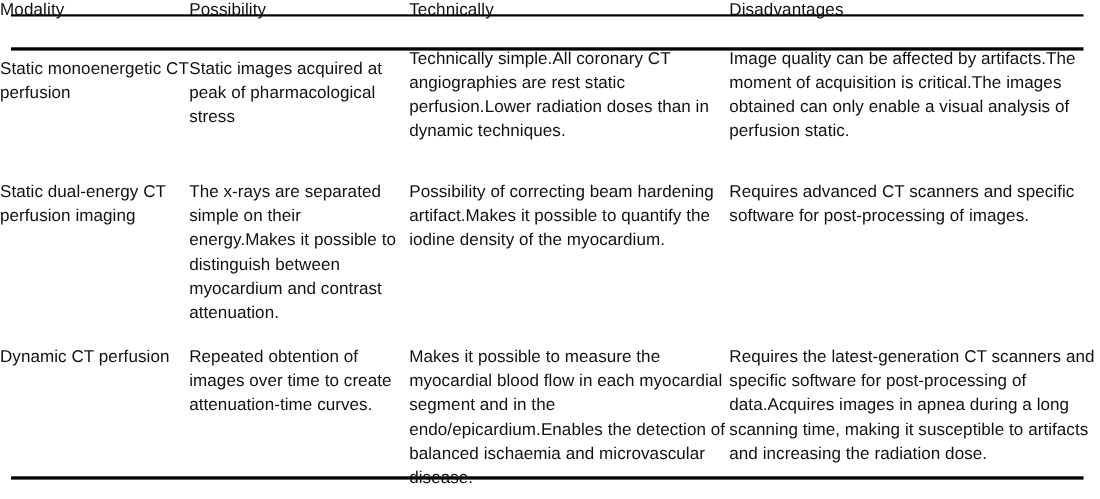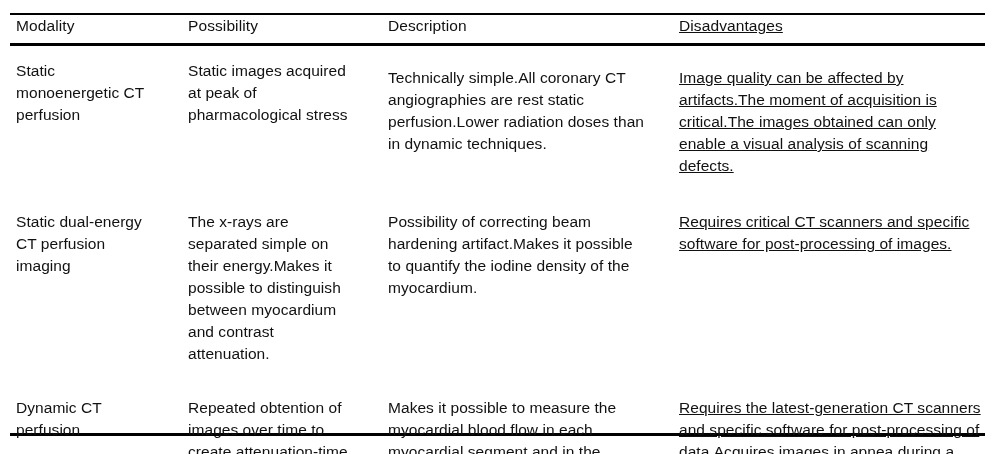--- a/index.html
+++ b/index.html
@@ -48,21 +48,21 @@
   table.data-table col.c-description   { width: 200px; }
   table.data-table col.c-advantages    { width: 291px; }
   table.data-table col.c-disadvantages { width: 337px; }
 
   table.data-table th,
   table.data-table td {
     vertical-align: top;
     text-align: left;
     font-weight: normal;
     border: none;
-    padding: 16px;
+    padding: 0;
   }
 
   
   thead th {
     height: 43px;
     padding-top: 18px;
     box-sizing: border-box;
     font-size: 15.5px;
     line-height: 19px;
     letter-spacing: 0.1px;
@@ -80,21 +80,21 @@
   }
 
   tbody tr.row-1 td { height: 112px; }
   tbody tr.row-2 td { height: 150px; margin-left: 38px; }
   tbody tr.row-3 td { height: 126px; padding-bottom: 10px; }
 
   
   th.col-modality,      td.col-modality      { padding-left: 28px; padding-right: 14px; }
   th.col-description,   td.col-description   { padding-left: 0px;  padding-right: 20px; }
   th.col-advantages,    td.col-advantages    { padding-left: 0px;  padding-right: 24px; }
-  th.col-disadvantages, td.col-disadvantages { padding-left: 0px;  padding-right: 16px; text-decoration: underline; }
+  th.col-disadvantages, td.col-disadvantages { padding-left: 0px;  padding-right: 16px; }
 
   tbody tr.row-1 td.col-modality      { padding-top: 9px; margin-left: 34px; }
   tbody tr.row-1 td.col-description   { padding-top: 9px; }
 </style>
 </head>
 <body>
 
 <div class="table-wrap">
 
   <div class="rule rule-top"></div>
@@ -106,37 +106,37 @@
       <col class="c-modality">
       <col class="c-description">
       <col class="c-advantages">
       <col class="c-disadvantages">
     </colgroup>
 
     <thead>
       <tr>
         <th class="col-modality">Modality</th>
         <th class="col-description">Possibility</th>
-        <th class="col-advantages">Description</th>
+        <th class="col-advantages">Technically</th>
         <th class="col-disadvantages">Disadvantages</th>
       </tr>
     </thead>
 
     <tbody>
       <tr class="row-1">
         <td class="col-modality">Static monoenergetic CT perfusion</td>
         <td class="col-description">Static images acquired at peak of pharmacological stress</td>
         <td class="col-advantages">Technically simple.All coronary CT angiographies are rest static perfusion.Lower radiation doses than in dynamic techniques.</td>
-        <td class="col-disadvantages">Image quality can be affected by artifacts.The moment of acquisition is critical.The images obtained can only enable a visual analysis of scanning defects.</td>
+        <td class="col-disadvantages">Image quality can be affected by artifacts.The moment of acquisition is critical.The images obtained can only enable a visual analysis of perfusion static.</td>
       </tr>
       <tr class="row-2">
         <td class="col-modality">Static dual-energy CT perfusion imaging</td>
         <td class="col-description">The x-rays are separated simple on their energy.Makes it possible to distinguish between myocardium and contrast attenuation.</td>
         <td class="col-advantages">Possibility of correcting beam hardening artifact.Makes it possible to quantify the iodine density of the myocardium.</td>
-        <td class="col-disadvantages">Requires critical CT scanners and specific software for post-processing of images.</td>
+        <td class="col-disadvantages">Requires advanced CT scanners and specific software for post-processing of images.</td>
       </tr>
       <tr class="row-3">
         <td class="col-modality">Dynamic CT perfusion</td>
         <td class="col-description">Repeated obtention of images over time to create attenuation-time curves.</td>
         <td class="col-advantages">Makes it possible to measure the myocardial blood flow in each myocardial segment and in the endo/epicardium.Enables the detection of balanced ischaemia and microvascular disease.</td>
         <td class="col-disadvantages">Requires the latest-generation CT scanners and specific software for post-processing of data.Acquires images in apnea during a long scanning time, making it susceptible to artifacts and increasing the radiation dose.</td>
       </tr>
     </tbody>
   </table>
 

